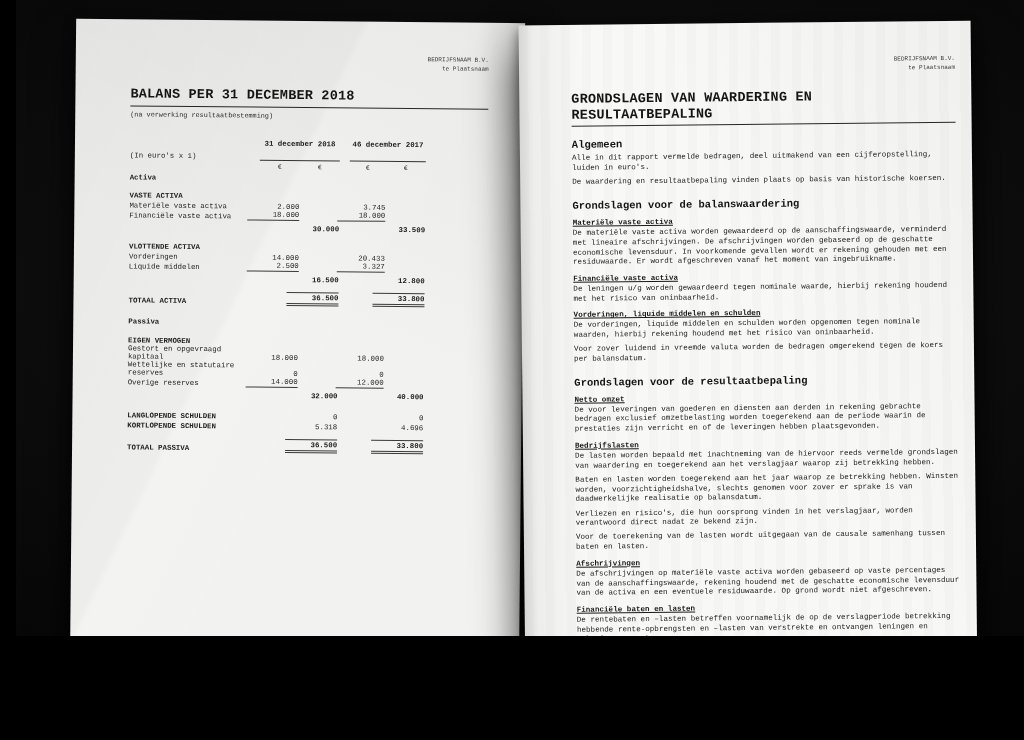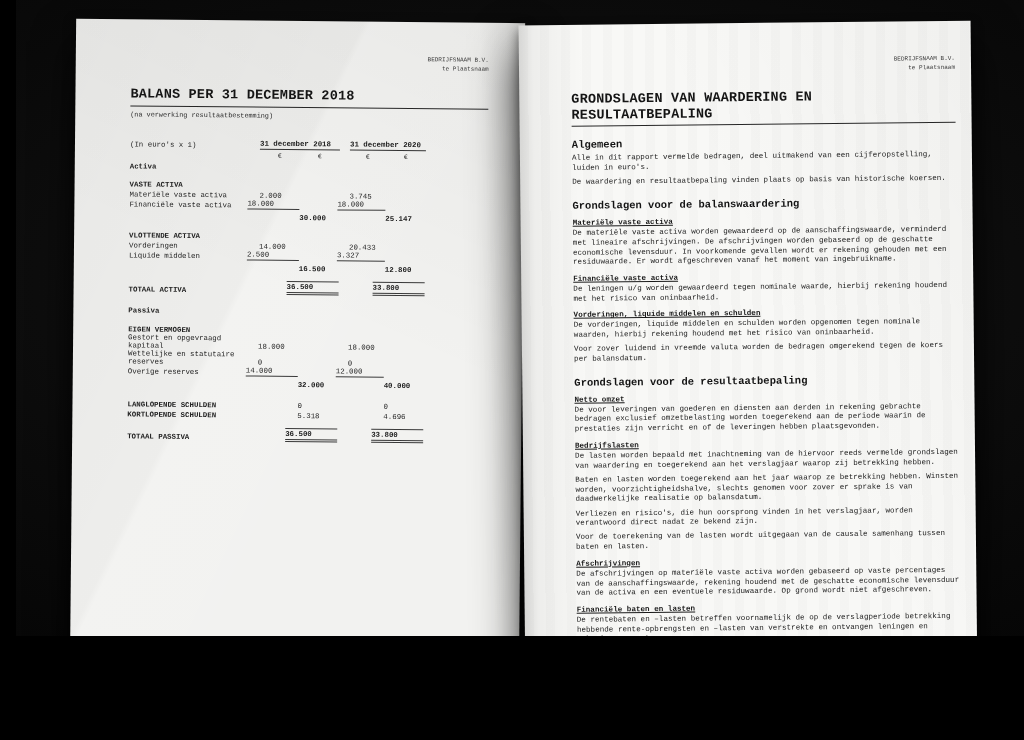--- a/index.html
+++ b/index.html
@@ -24,25 +24,25 @@
   .inner{position:absolute;left:55px;right:36px;top:34px;bottom:30px;}
   .page-right .inner{left:52px;right:16px;}
   .corner-head{text-align:right;font-size:6px;line-height:1.45;color:#3a3a3a;}
   .doc-title{margin-top:16px;font-size:13.5px;font-weight:bold;letter-spacing:.2px;color:#151515;
     border-bottom:1.6px solid #262626;padding-bottom:3px;line-height:1.15;}
   .subtitle{font-size:6.8px;margin-top:4px;color:#2a2a2a;}
   
   .bt{margin-top:20px;font-size:7.4px;color:#222;}
   .trow{display:grid;grid-template-columns:130px 40px 40px 10px 36px 40px;align-items:end;min-height:10px;}
   .cl{grid-column:1;}
-  .ch{font-weight:bold;border-bottom:1px solid #333;padding-bottom:1px;}
+  .ch{font-weight:bold;text-align:center;border-bottom:1px solid #333;padding-bottom:12px;}
   .ch18{grid-column:2/4;}  .ch17{grid-column:5/7;}
   .eur{text-align:center;font-size:6.8px;color:#333;}
   .e1{grid-column:2}.e2{grid-column:3}.e3{grid-column:5}.e4{grid-column:6}
-  .num{text-align:left;}
+  .num{text-align:right;}
   .n1{grid-column:2}.n2{grid-column:3}.n3{grid-column:5}.n4{grid-column:6}
   .b{font-weight:bold;}
   .u{border-bottom:1px solid #3a3a3a;margin-left:-12px;padding-bottom:1px;}
   .sum{font-weight:bold;}
   .tt{font-weight:bold;border-top:1px solid #3a3a3a;border-bottom:3px double #3a3a3a;margin-left:-12px;padding:1px 0;}
   .mt2{margin-top:2px}.mt8{margin-top:8px}.mt9{margin-top:9px}.mt10{margin-top:11px}
   
   .h2x{font-size:10.5px;font-weight:bold;color:#141414;margin:12px 0 3px;}
   .h3x{font-size:7.6px;font-weight:bold;text-decoration:underline;margin:7px 0 2px;color:#1a1a1a;}
   .px{font-size:7.6px;line-height:1.28;margin:0 0 4.5px;color:#222;}
@@ -60,21 +60,21 @@
         <div>BEDRIJFSNAAM B.V.</div>
         <div>te Plaatsnaam</div>
       </div>
       <div class="doc-title">BALANS PER 31 DECEMBER 2018</div>
       <div class="subtitle">(na verwerking resultaatbestemming)</div>
 
       <div class="bt">
         <div class="trow">
           <span class="cl">(In euro's x 1)</span>
           <span class="ch ch18">31 december 2018</span>
-          <span class="ch ch17">31 december 2020</span>
+          <span class="ch ch17">46 december 2017</span>
         </div>
         <div class="trow">
           <span class="eur e1">€</span>
           <span class="eur e2">€</span>
           <span class="eur e3">€</span>
           <span class="eur e4">€</span>
         </div>
 
         <div class="trow mt2">
           <span class="cl b">Activa</span>
@@ -87,21 +87,21 @@
           <span class="num n1">2.000</span>
           <span class="num n3">3.745</span>
         </div>
         <div class="trow">
           <span class="cl">Financiële vaste activa</span>
           <span class="num n1 u">18.000</span>
           <span class="num n3 u">18.000</span>
         </div>
         <div class="trow mt2">
           <span class="num n2 sum">30.000</span>
-          <span class="num n4 sum">25.147</span>
+          <span class="num n4 sum">33.509</span>
         </div>
         <div class="trow mt9">
           <span class="cl b">VLOTTENDE ACTIVA</span>
         </div>
         <div class="trow">
           <span class="cl">Vorderingen</span>
           <span class="num n1">14.000</span>
           <span class="num n3">20.433</span>
         </div>
         <div class="trow">

